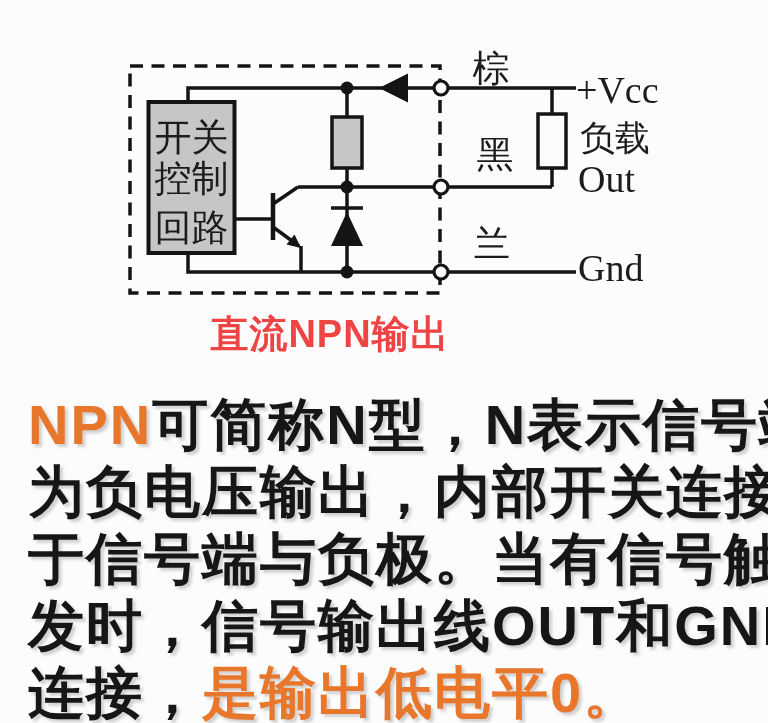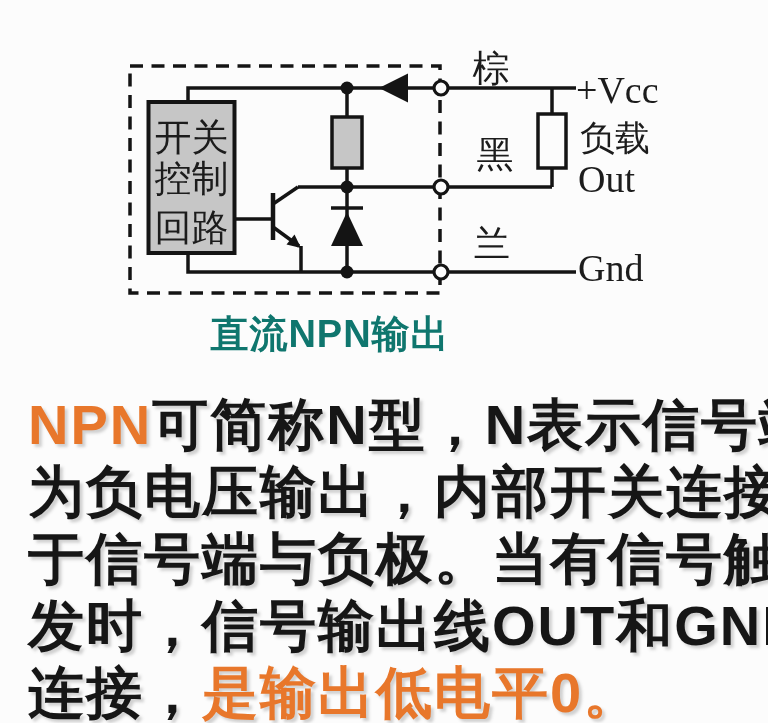--- a/index.html
+++ b/index.html
@@ -8,21 +8,21 @@
     background:#fcfcfc;
     overflow:hidden;
     position:relative;
     font-family:"Liberation Sans","DejaVu Sans",sans-serif;
   }
   .diagram-wrap{position:absolute;left:0;top:0;width:768px;height:368px;}
   .diagram-caption{
     position:absolute;left:130px;top:309px;width:400px;
     text-align:center;
     font-size:38px;font-weight:900;letter-spacing:1px;
-    color:#0f766e;
+    color:#ef4444;
     font-family:"Liberation Sans","DejaVu Sans",sans-serif;
   }
   .paragraph{
     position:absolute;left:28px;top:391px;width:744px;
     font-size:56px;line-height:67px;font-weight:700;
     color:#161616;letter-spacing:2px;
     text-shadow:3px 3px 3px rgba(80,80,80,0.25);
     white-space:nowrap;
   }
   .paragraph .orange{color:var(--accent,#e8772b);}

